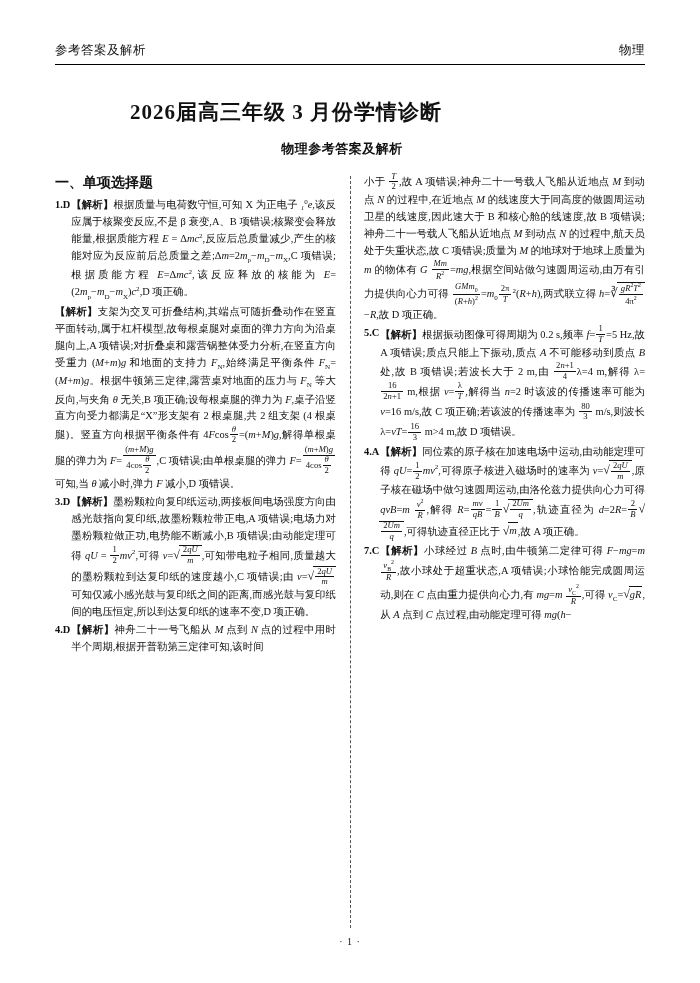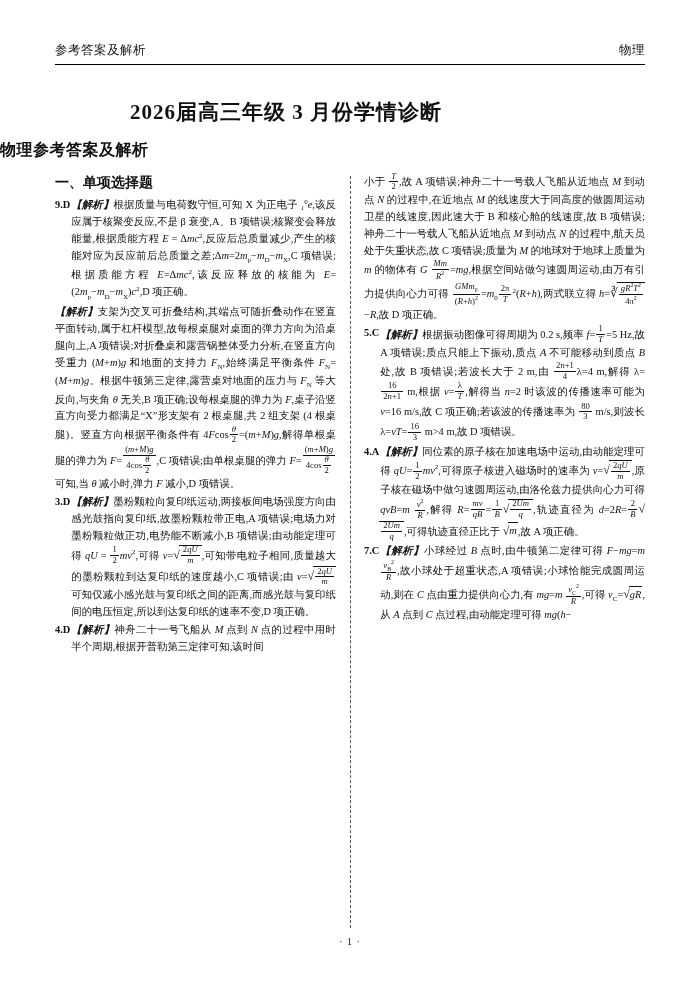--- a/index.html
+++ b/index.html
@@ -55,21 +55,22 @@
     font-size: 21px;
     font-weight: bold;
     letter-spacing: 1px;
     font-family: "Liberation Serif", serif;
   }
   .doc-subtitle {
     position: absolute;
     left: 0;
     top: 140px;
     width: 684px;
-    font-size: 16px;
+    text-align: center;
+    font-size: 13px;
     font-weight: bold;
     letter-spacing: 0.5px;
   }
   
   .columns {
     position: absolute;
     left: 55px;
     top: 172px;
     width: 590px;
     height: 760px;
@@ -105,21 +106,21 @@
   }
   .qnum {
     flex: 0 0 auto;
     white-space: nowrap;
     padding-right: 1px;
   }
   .qbody {
     flex: 1 1 auto;
   }
   .ans { font-weight: bold; }
-  .tag { font-weight: bold; font-style: italic; }
+  .tag { font-weight: bold; }
   .cont { margin-top: 0; align-items: flex-end; }
   
   .mi { font-family: "Liberation Serif", serif; font-style: italic; }
   .frac {
     display: inline-block;
     vertical-align: middle;
     text-align: center;
     font-size: 8.6px;
     line-height: 1.12;
     margin: 0 1px;
@@ -163,21 +164,21 @@
   <div class="doc-subtitle">物理参考答案及解析</div>
 
   <div class="columns">
     <div class="col-divider"></div>
 
     <div class="col col-left">
 
       <div class="section-head">一、单项选择题</div>
 
       <div class="qitem">
-        <span class="qnum ans">9.D</span>
+        <span class="qnum ans">1.D</span>
         <span class="qbody"><span class="tag">【解析】</span>根据质量与电荷数守恒,可知 X 为正电子 <span class="mi">₁</span><sup>0</sup><span class="mi">e</span>,该反应属于核聚变反应,不是 β 衰变,A、B 项错误;核聚变会释放能量,根据质能方程 <span class="mi">E</span> = Δ<span class="mi">mc</span><sup>2</sup>,反应后总质量减少,产生的核能对应为反应前后总质量之差;Δ<span class="mi">m</span>=2<span class="mi">m</span><sub>p</sub>−<span class="mi">m</span><sub>D</sub>−<span class="mi">m</span><sub>X</sub>,C 项错误;根据质能方程 <span class="mi">E</span>=Δ<span class="mi">mc</span><sup>2</sup>,该反应释放的核能为 <span class="mi">E</span>=(2<span class="mi">m</span><sub>p</sub>−<span class="mi">m</span><sub>D</sub>−<span class="mi">m</span><sub>X</sub>)<span class="mi">c</span><sup>2</sup>,D 项正确。</span>
       </div>
 
       <div class="qitem">
         <span class="qbody"><span class="tag">【解析】</span>支架为交叉可折叠结构,其端点可随折叠动作在竖直平面转动,属于杠杆模型,故每根桌腿对桌面的弹力方向为沿桌腿向上,A 项错误;对折叠桌和露营锅整体受力分析,在竖直方向受重力 (<span class="mi">M</span>+<span class="mi">m</span>)<span class="mi">g</span> 和地面的支持力 <span class="mi">F</span><sub>N</sub>,始终满足平衡条件 <span class="mi">F</span><sub>N</sub>=(<span class="mi">M</span>+<span class="mi">m</span>)<span class="mi">g</span>。根据牛顿第三定律,露营桌对地面的压力与 <span class="mi">F</span><sub>N</sub> 等大反向,与夹角 <span class="mi">θ</span> 无关,B 项正确;设每根桌腿的弹力为 <span class="mi">F</span>,桌子沿竖直方向受力都满足“X”形支架有 2 根桌腿,共 2 组支架 (4 根桌腿)。竖直方向根据平衡条件有 4<span class="mi">F</span>cos<span class="frac"><span class="num"><span class="mi">θ</span></span><span class="den">2</span></span>=(<span class="mi">m</span>+<span class="mi">M</span>)<span class="mi">g</span>,解得单根桌腿的弹力为 <span class="mi">F</span>=<span class="frac"><span class="num">(<span class="mi">m</span>+<span class="mi">M</span>)<span class="mi">g</span></span><span class="den">4cos<span class="frac"><span class="num"><span class="mi">θ</span></span><span class="den">2</span></span></span></span>,C 项错误;由单根桌腿的弹力 <span class="mi">F</span>=<span class="frac"><span class="num">(<span class="mi">m</span>+<span class="mi">M</span>)<span class="mi">g</span></span><span class="den">4cos<span class="frac"><span class="num"><span class="mi">θ</span></span><span class="den">2</span></span></span></span> 可知,当 <span class="mi">θ</span> 减小时,弹力 <span class="mi">F</span> 减小,D 项错误。</span>
       </div>
 
       <div class="qitem">
         <span class="qnum ans">3.D</span>
         <span class="qbody"><span class="tag">【解析】</span>墨粉颗粒向复印纸运动,两接板间电场强度方向由感光鼓指向复印纸,故墨粉颗粒带正电,A 项错误;电场力对墨粉颗粒做正功,电势能不断减小,B 项错误;由动能定理可得 <span class="mi">qU</span> = <span class="frac"><span class="num">1</span><span class="den">2</span></span><span class="mi">mv</span><sup>2</sup>,可得 <span class="mi">v</span>=<span class="radic">√</span><span class="sqrt"><span class="frac"><span class="num">2<span class="mi">qU</span></span><span class="den"><span class="mi">m</span></span></span></span>,可知带电粒子相同,质量越大的墨粉颗粒到达复印纸的速度越小,C 项错误;由 <span class="mi">v</span>=<span class="radic">√</span><span class="sqrt"><span class="frac"><span class="num">2<span class="mi">qU</span></span><span class="den"><span class="mi">m</span></span></span></span> 可知仅减小感光鼓与复印纸之间的距离,而感光鼓与复印纸间的电压恒定,所以到达复印纸的速率不变,D 项正确。</span>

